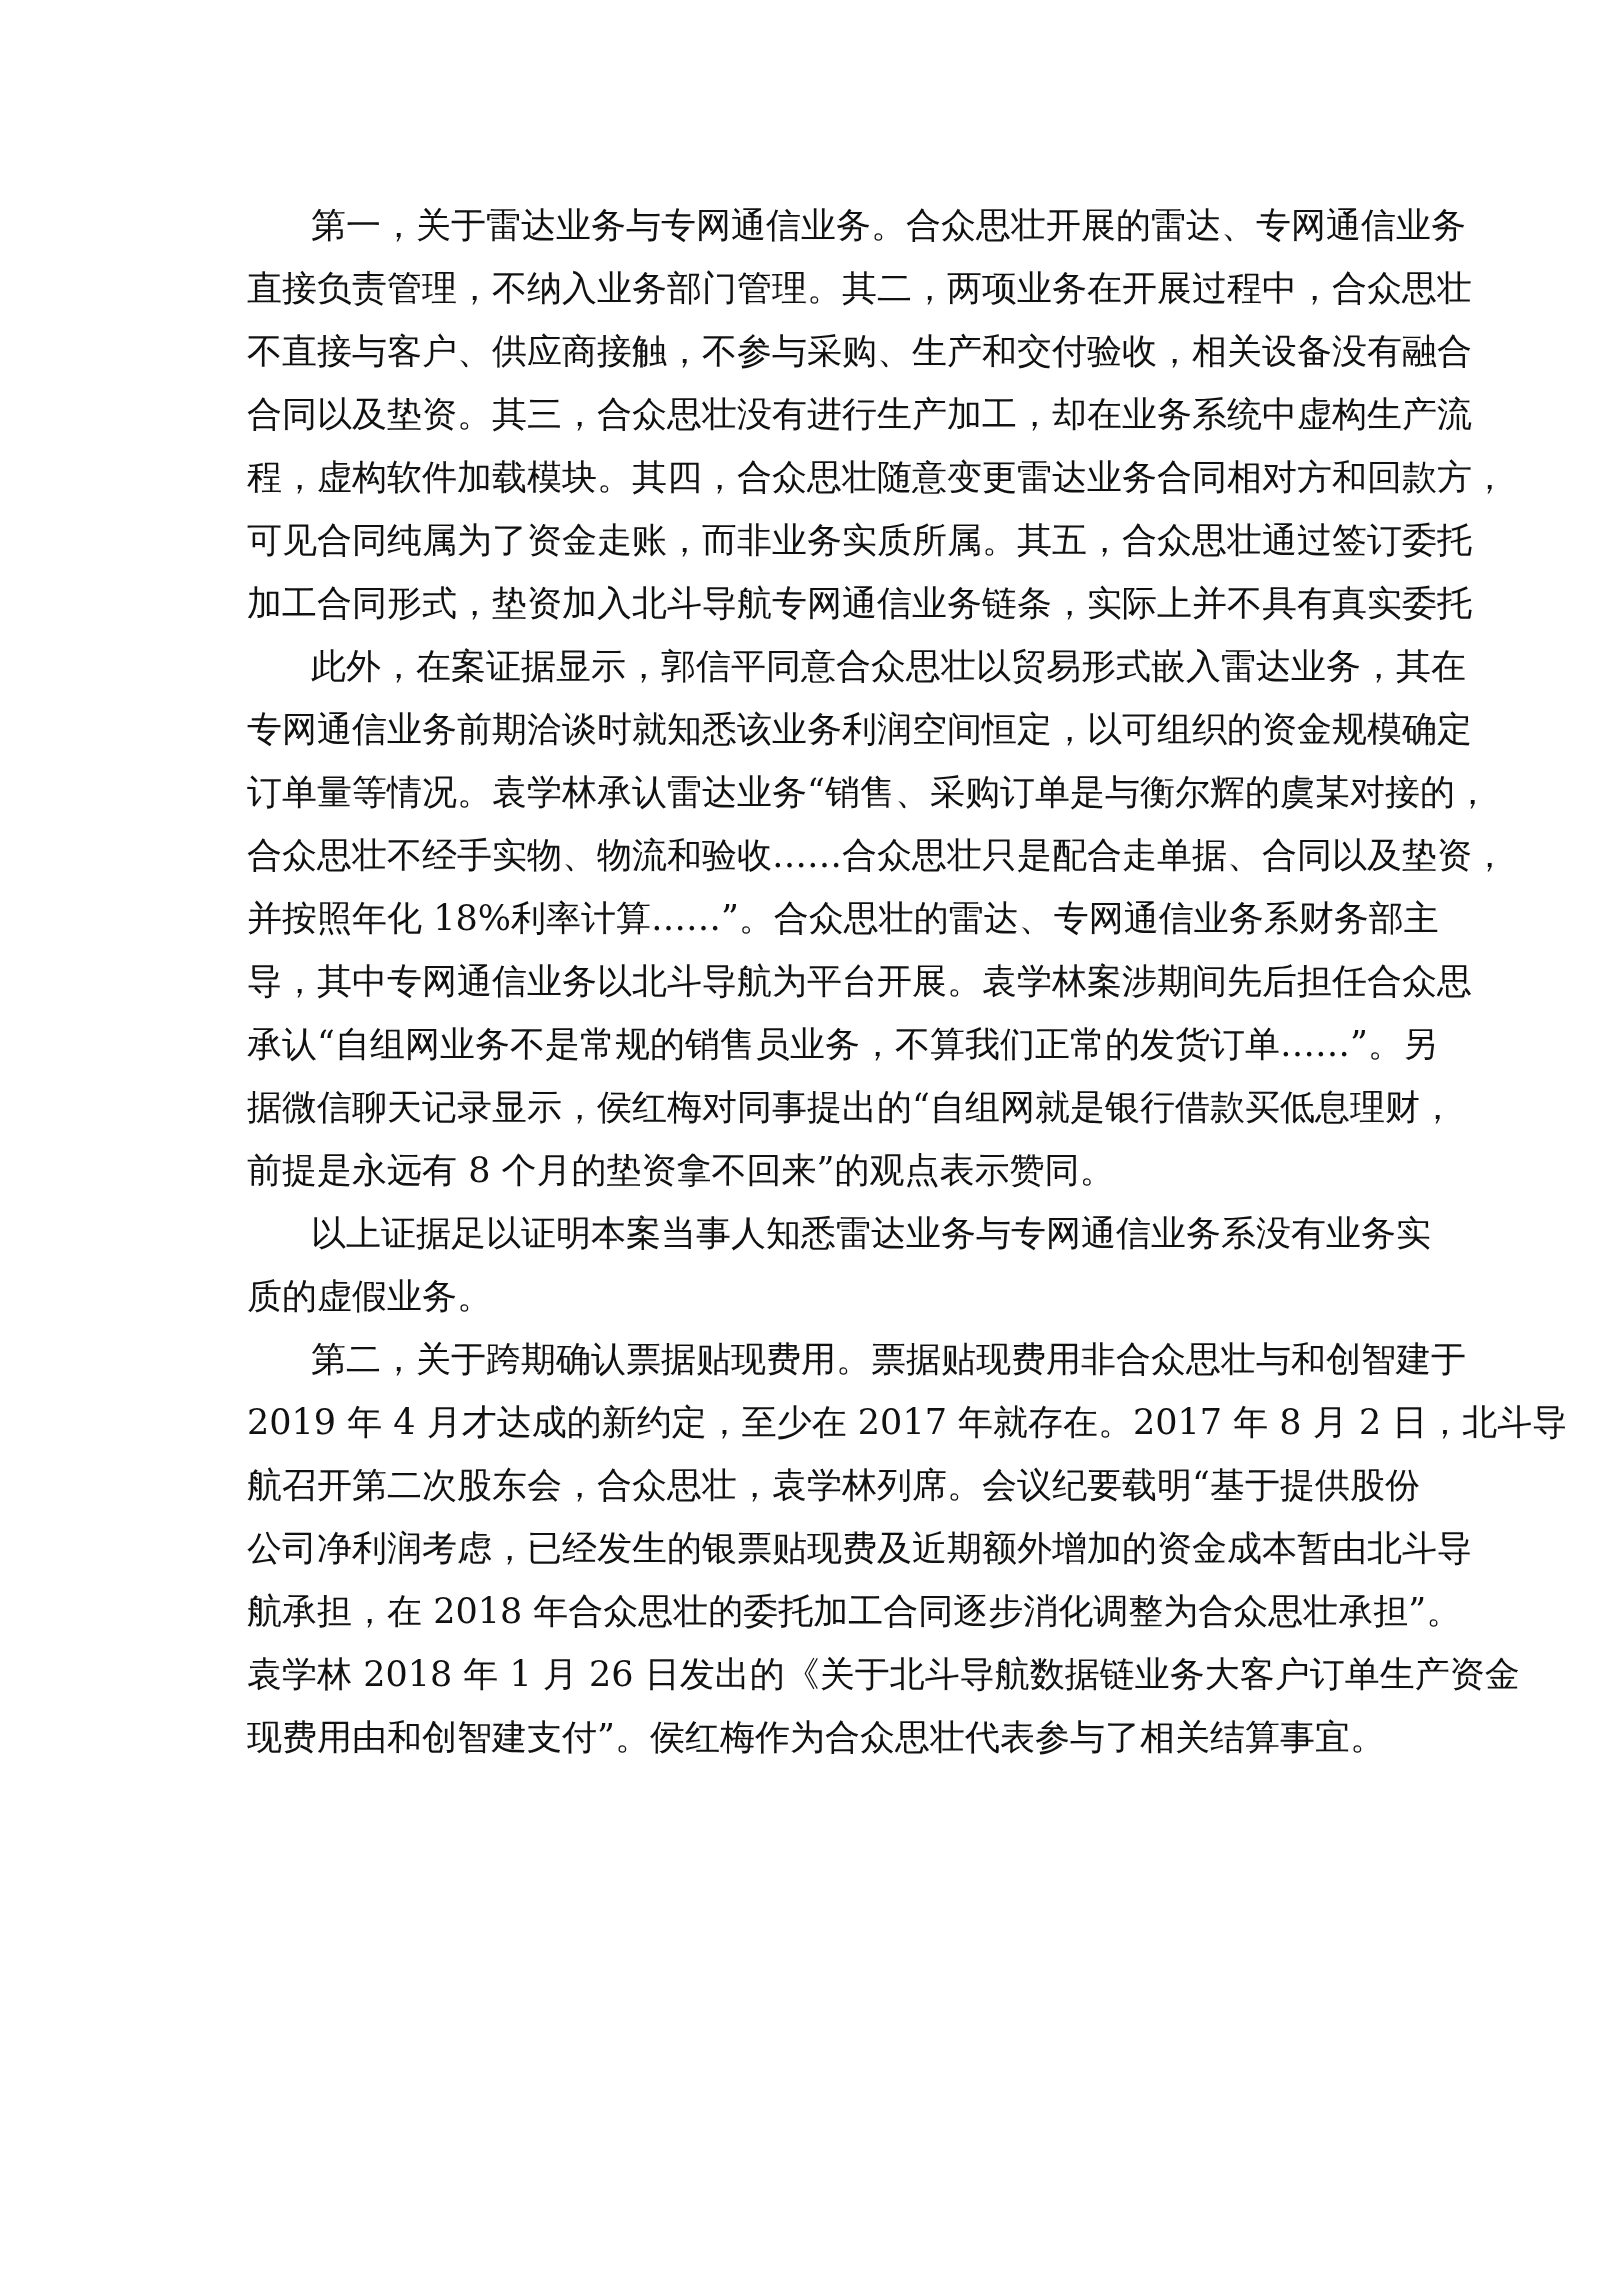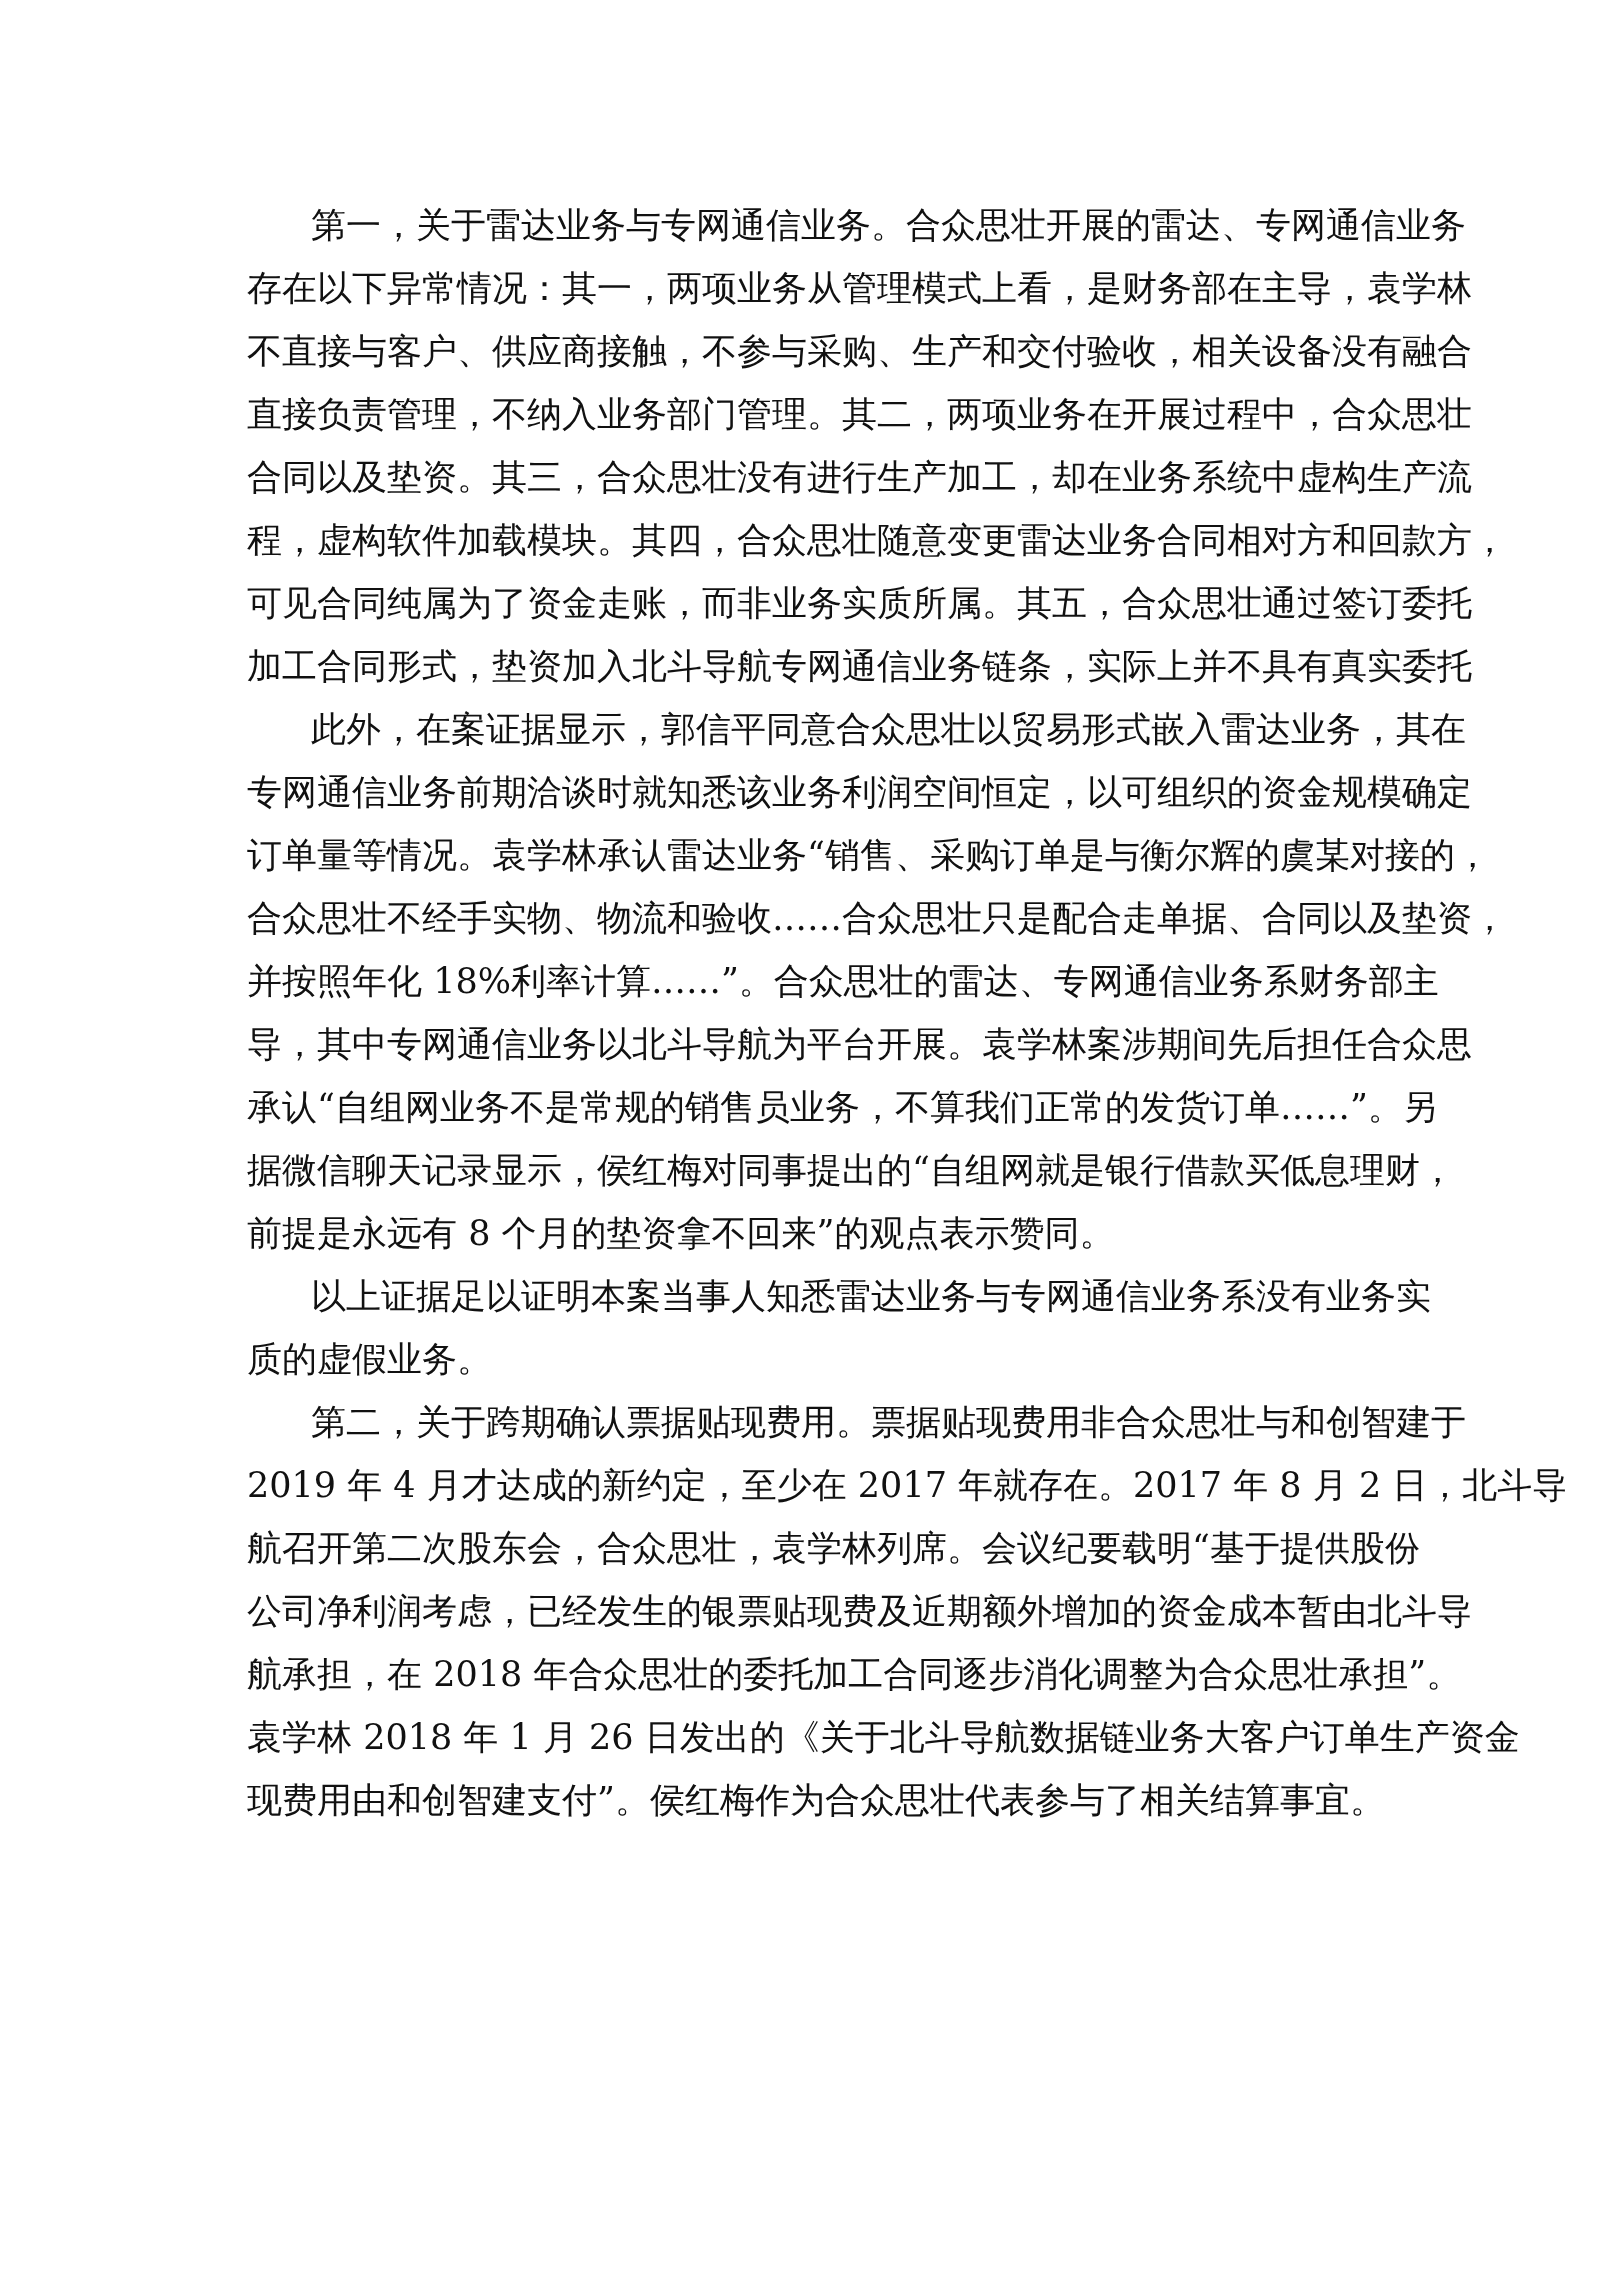--- a/index.html
+++ b/index.html
@@ -52,23 +52,22 @@
     }
   </style>
 </head>
 <body>
 
 <div class="page">
   <div class="body-text">
 
     <div class="para">
       <span class="line first">第一，关于雷达业务与专网通信业务。合众思壮开展的雷达、专网通信业务</span>
-      <span class="line">存在以下异常情况：其一，两项业务从管理模式上看，是财务部在主导，袁学林</span>
+      <span class="line">直接负责管理，不纳入业务部门管理。其二，两项业务在开展过程中，合众思壮</span>
       <span class="line">不直接与客户、供应商接触，不参与采购、生产和交付验收，相关设备没有融合</span>
-      <span class="line">直接负责管理，不纳入业务部门管理。其二，两项业务在开展过程中，合众思壮</span>
       <span class="line">合同以及垫资。其三，合众思壮没有进行生产加工，却在业务系统中虚构生产流</span>
       <span class="line">程，虚构软件加载模块。其四，合众思壮随意变更雷达业务合同相对方和回款方，</span>
       <span class="line">可见合同纯属为了资金走账，而非业务实质所属。其五，合众思壮通过签订委托</span>
       <span class="line">加工合同形式，垫资加入北斗导航专网通信业务链条，实际上并不具有真实委托</span>
     </div>
 
     <div class="para">
       <span class="line first">此外，在案证据显示，郭信平同意合众思壮以贸易形式嵌入雷达业务，其在</span>
       <span class="line">专网通信业务前期洽谈时就知悉该业务利润空间恒定，以可组织的资金规模确定</span>
       <span class="line">订单量等情况。袁学林承认雷达业务“销售、采购订单是与衡尔辉的虞某对接的，</span>

